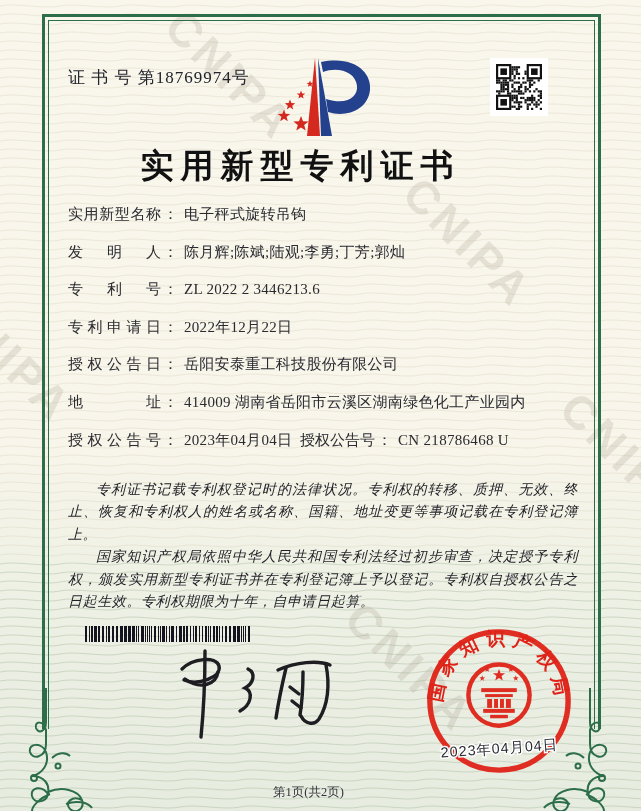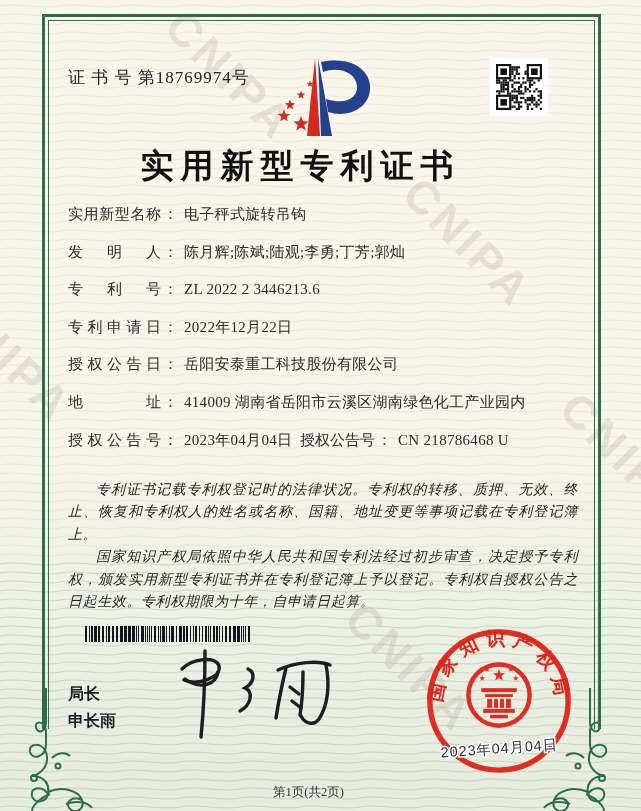--- a/index.html
+++ b/index.html
@@ -426,24 +426,20 @@
       <rect x="140" y="0" width="2" height="16" fill="#14141f"></rect>
       <rect x="144" y="0" width="2" height="16" fill="#14141f"></rect>
       <rect x="148" y="0" width="3" height="16" fill="#14141f"></rect>
       <rect x="152" y="0" width="3" height="16" fill="#14141f"></rect>
       <rect x="156" y="0" width="1" height="16" fill="#14141f"></rect>
       <rect x="158" y="0" width="1" height="16" fill="#14141f"></rect>
       <rect x="160" y="0" width="1" height="16" fill="#14141f"></rect>
       <rect x="163" y="0" width="2" height="16" fill="#14141f"></rect>
     </svg>
 
-  <div class="signer">
-    <div>局长</div>
-    <div>申长雨</div>
-  </div>
 
   <svg id="signature" width="195" height="100" viewBox="0 0 195 100">
     <g fill="none" stroke="#1d1d22" stroke-width="3.4" stroke-linecap="round">
       <path d="M34 24 C45 13 68 11 71 21 C74 32 50 41 36 35"></path>
       <path d="M37 34 C52 45 68 40 70 27"></path>
       <path d="M57 6 C57 30 56 62 53 92"></path>
       <path d="M100 24 C108 28 106 38 97 43 C106 47 103 60 92 66"></path>
       <path d="M130 25 C148 17 170 15 182 20"></path>
       <path d="M138 23 C133 44 130 60 128 73"></path>
       <path d="M178 20 C182 40 180 60 171 74 C166 81 157 79 153 71"></path>

